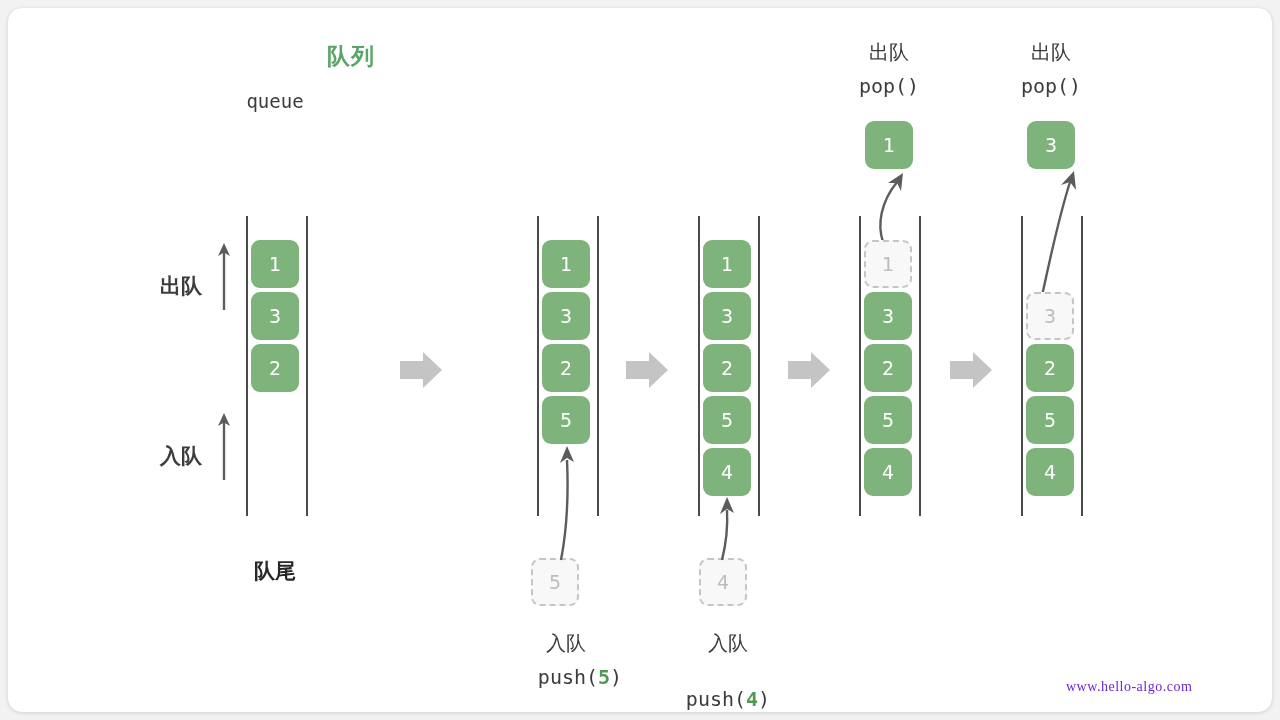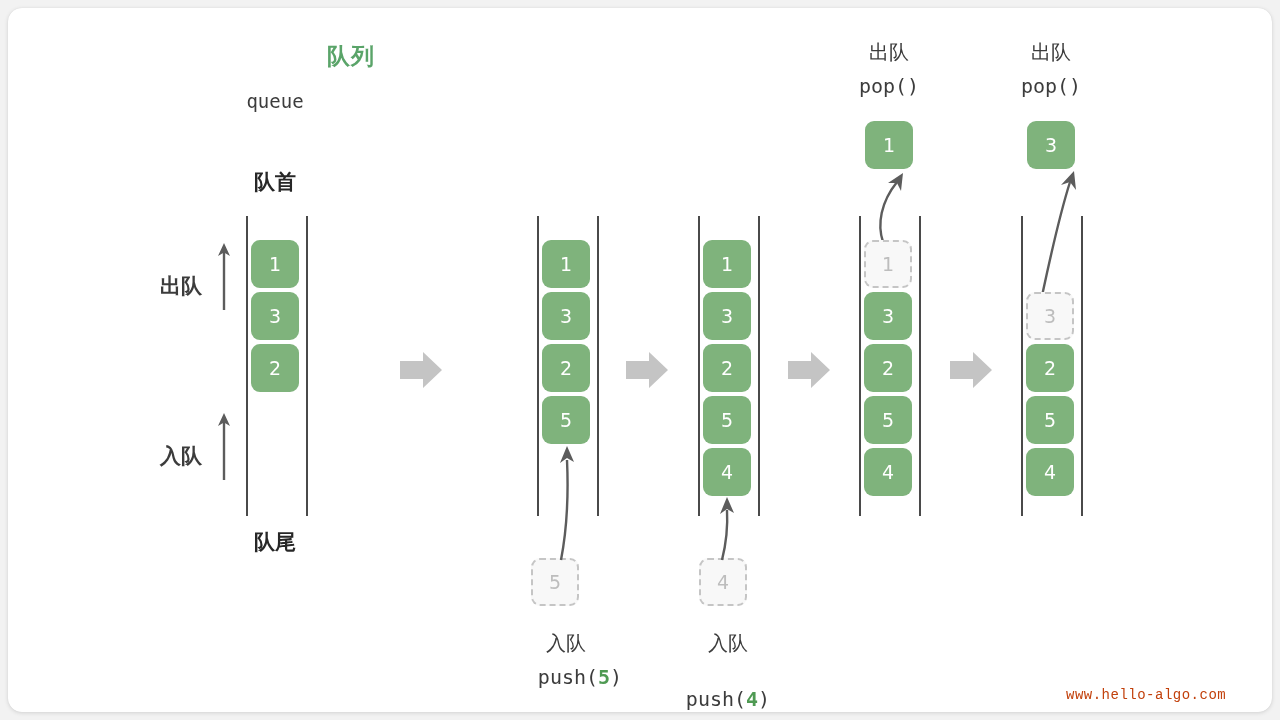--- a/index.html
+++ b/index.html
@@ -71,26 +71,25 @@
   }
   .end-label {
     font-family: "DejaVu Sans", "Liberation Sans", sans-serif;
     font-weight: bold;
     font-size: 21px;
     color: #272727;
     text-align: center;
     white-space: nowrap;
   }
   .watermark {
-    font-family: Liberation Mono, monospace;
+    font-family: Liberation Serif, serif;
     font-size: 14px;
-    color: #c2410c;
+    color: #6d28d9;
     white-space: nowrap;
     letter-spacing: 0.5px;
-    margin-top: 8px;
   }
 
   
   .rail {
     position: absolute;
     width: 1.6px;
     background: #4a4a4a;
   }
 
   
@@ -124,22 +123,21 @@
 </style>
 </head>
 <body>
 
 <div id="stage">
   <div id="card">
 
     <div class="abs title-cn" style="left:167px; top:33px; width:200px;">队列</div>
     <div class="abs title-mono" style="left:167px; top:71px; width:200px;margin-top:11px;">queue</div>
 
-    <div class="abs end-label" style="left:167px; top:160px; width:200px;">队首</div>
-    <div class="abs end-label" style="left:167px; top:520px; width:200px;">队尾</div>
+    <div class="abs end-label" style="left:167px; top:549px; width:200px;">队尾</div>
 
     <div class="abs side-label" style="left:118px; top:264px; width:110px;">出队</div>
     <svg class="abs" style="left:206px; top:232px;" width="20" height="72">
       <line x1="10" y1="70" x2="10" y2="12" stroke="#5c5c5c" stroke-width="2.4"></line>
       <path d="M10 3 L16 16 L10 12.5 L4 16 Z" fill="#5c5c5c"></path>
     </svg>
 
     <div class="abs side-label" style="left:118px; top:434px; width:110px;">入队</div>
     <svg class="abs" style="left:206px; top:402px;" width="20" height="72">
       <line x1="10" y1="70" x2="10" y2="12" stroke="#5c5c5c" stroke-width="2.4"></line>

